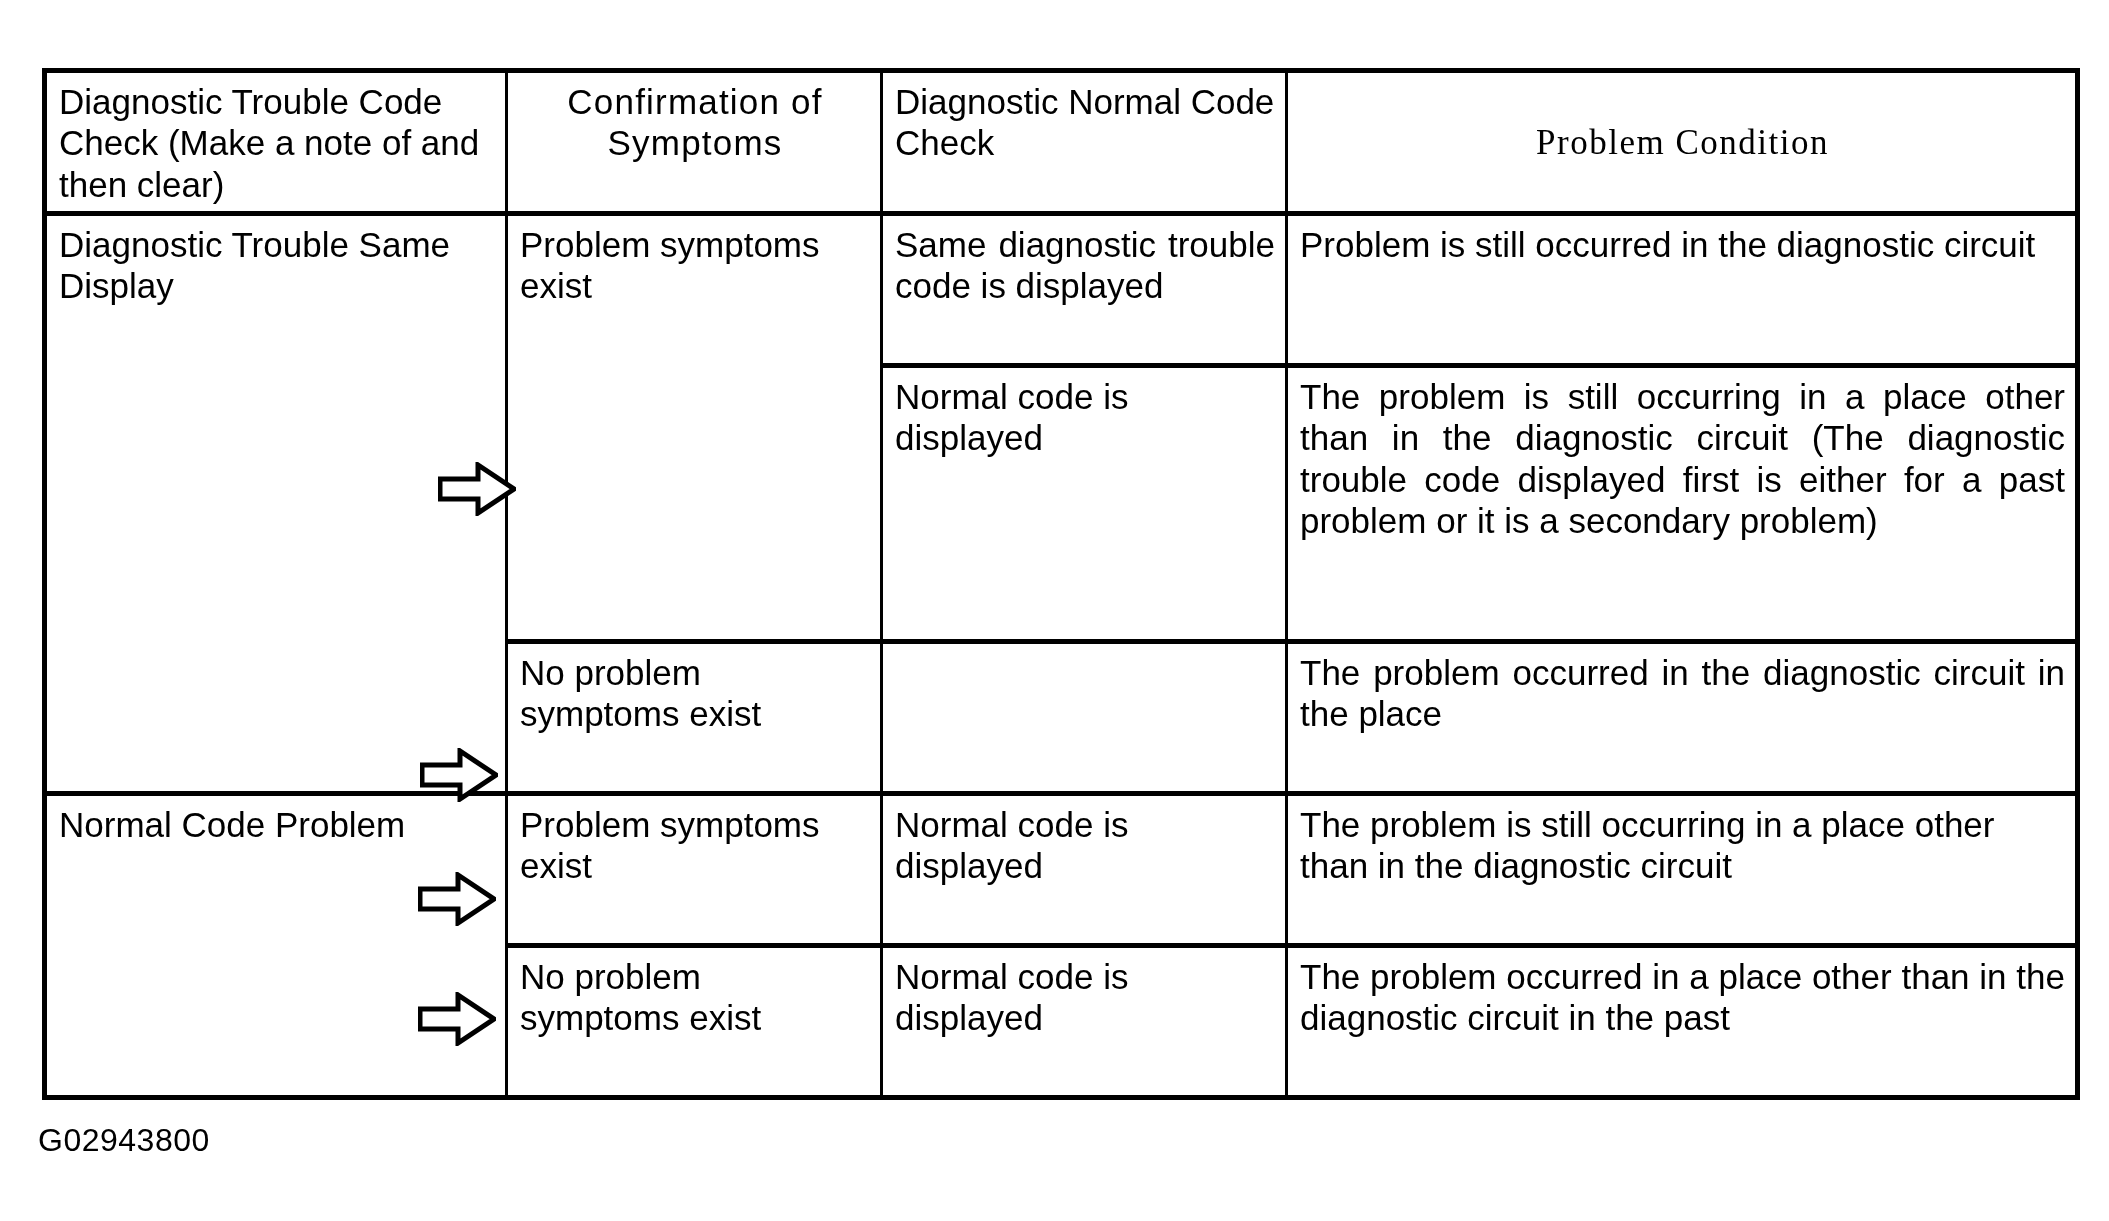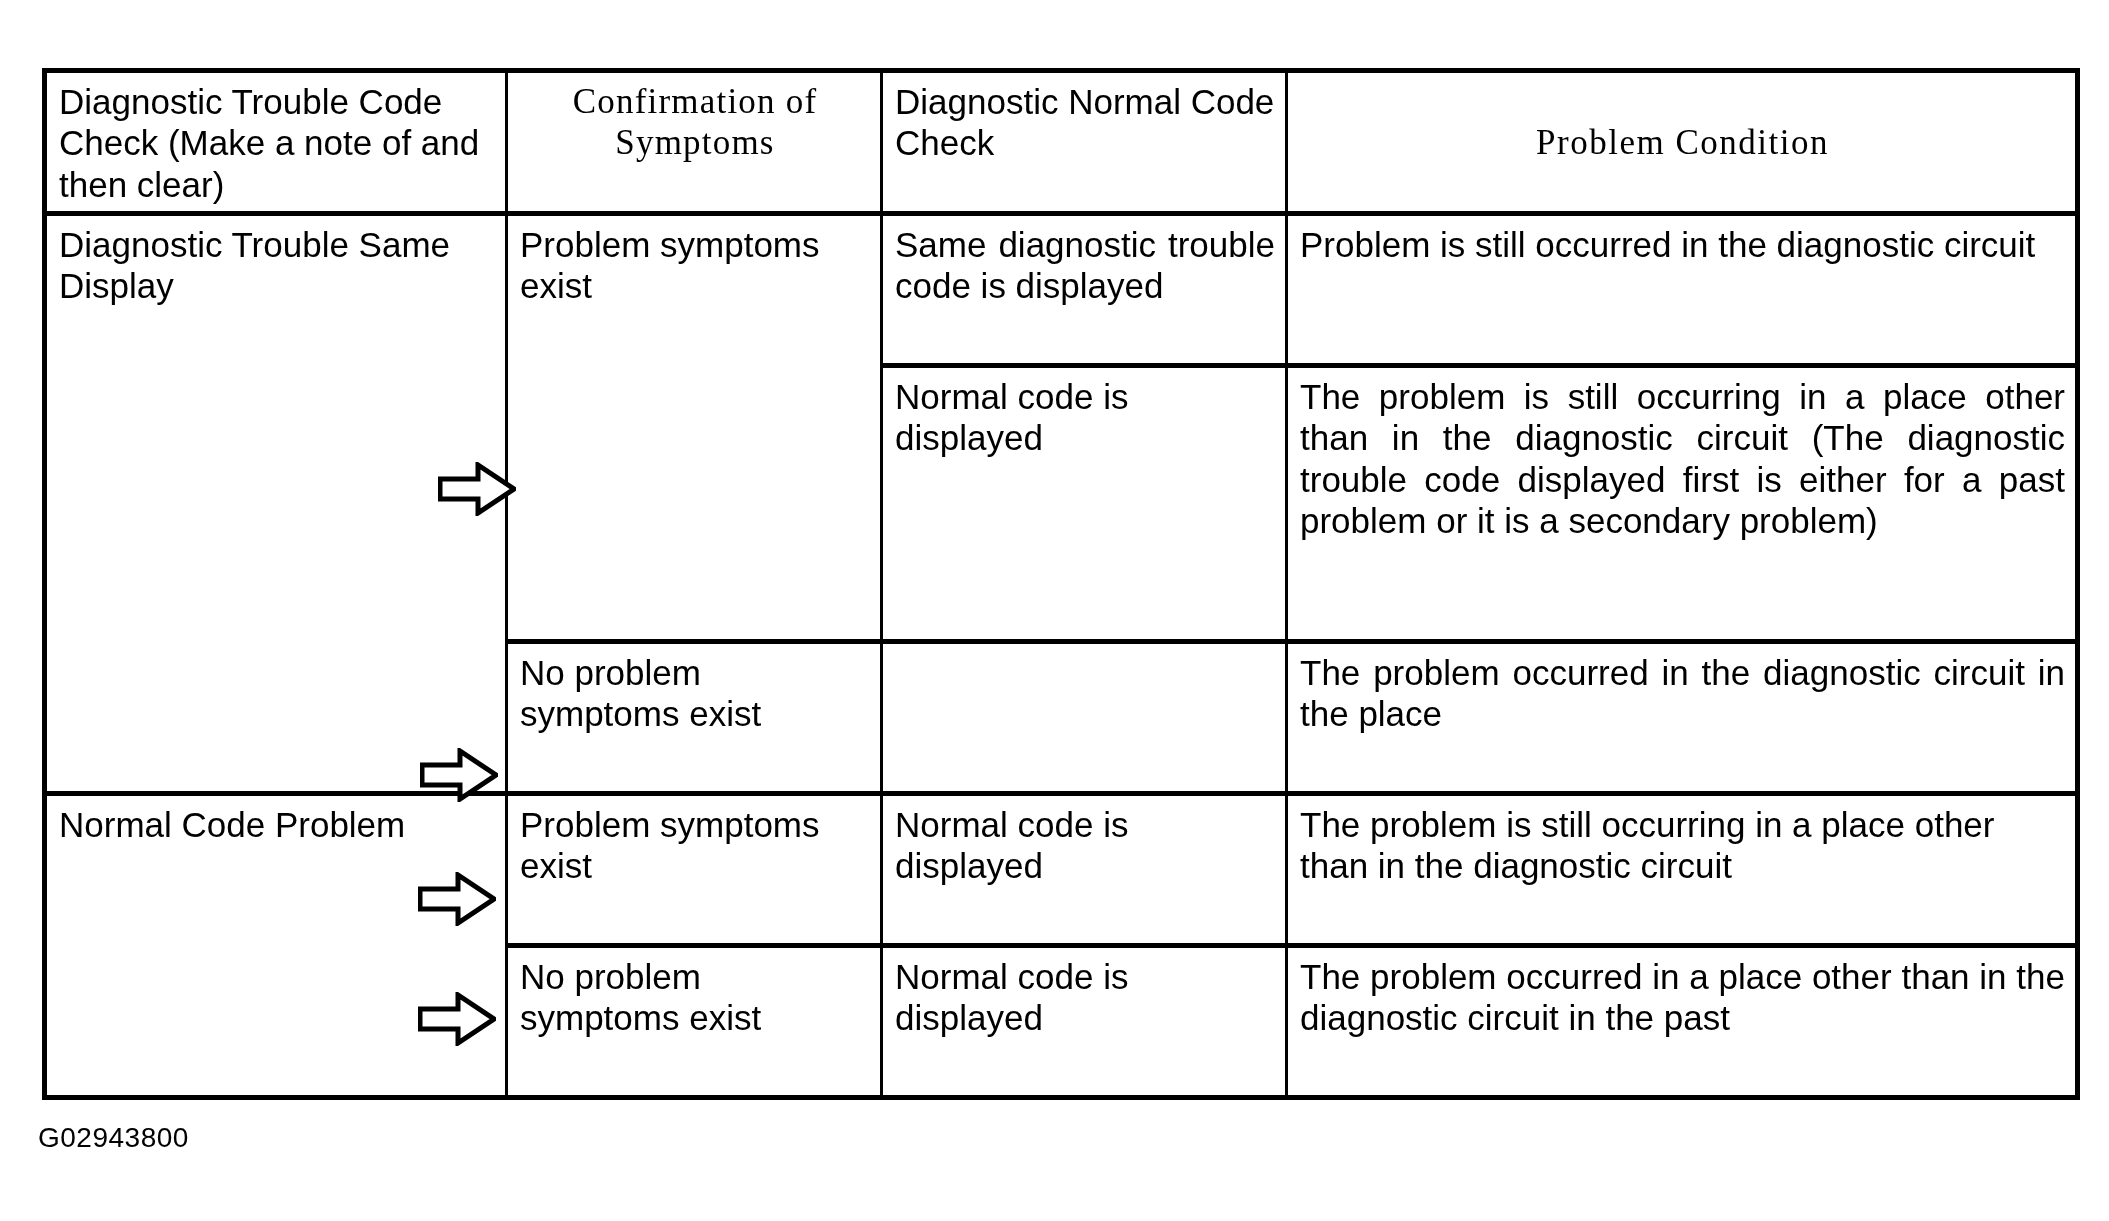--- a/index.html
+++ b/index.html
@@ -62,21 +62,21 @@
 
   
   thead td {
     font-weight: bold;
     border-bottom: 5px solid #000 !important;
     font-size: 36px;
     line-height: 1.26;
     padding-top: 14px;
   }
   .hdr-left   { text-align: left; }
-  .hdr-center { text-align: center; letter-spacing: 1.2px; font-family: Liberation Serif, serif; }
+  .hdr-center { text-align: center; letter-spacing: 1.2px; }
   .hdr-c3     { text-align: left; }
   .hdr-c4     { text-align: center; vertical-align: middle !important; letter-spacing: 1.5px; font-family: Liberation Serif, serif; }
 
   
   .cell-justify {
     text-align: justify;
     text-align-last: left;
   }
 
   
@@ -89,21 +89,21 @@
     height: 54px;
     pointer-events: none;
   }
   .arrow svg { display: block; width: 78px; height: 54px; }
 
   
   .caption {
     position: absolute;
     left: 38px;
     top: 1122px;
-    font-size: 28px;
+    font-size: 32px;
     letter-spacing: 0.5px;
     font-family: "Liberation Sans", sans-serif;
   }
 </style>
 </head>
 <body>
 
 <div id="page">
 
   <div class="table-wrap">

